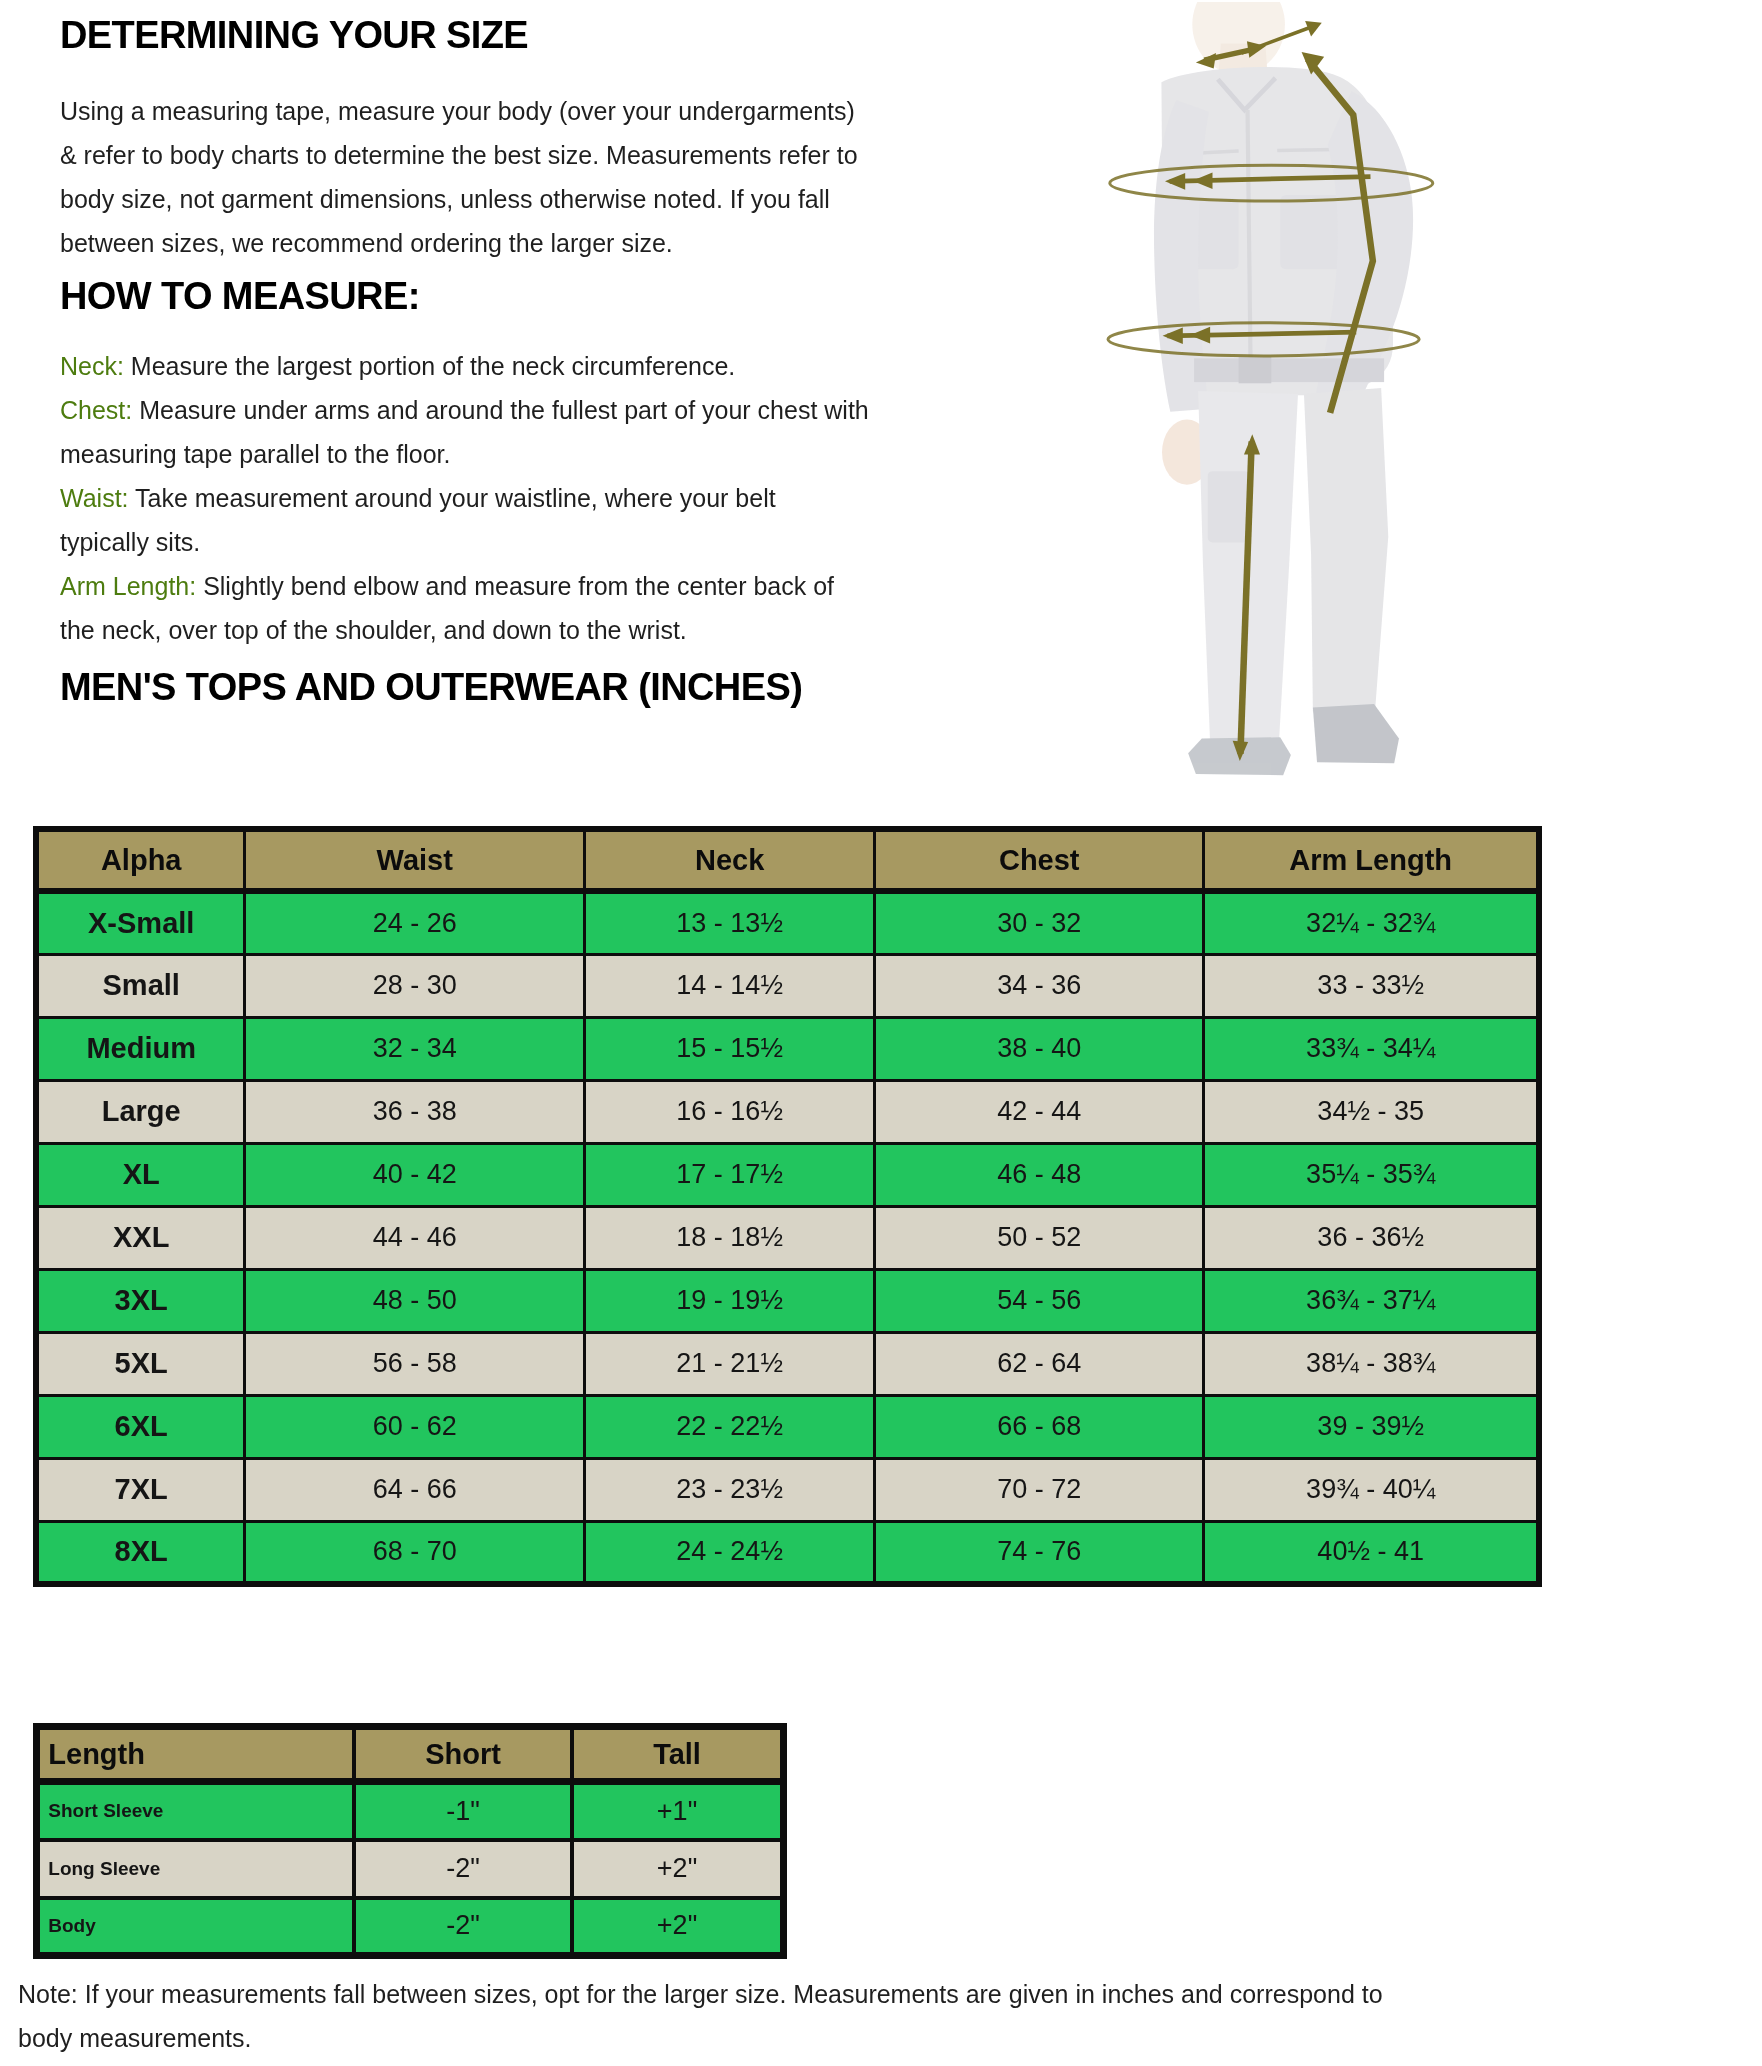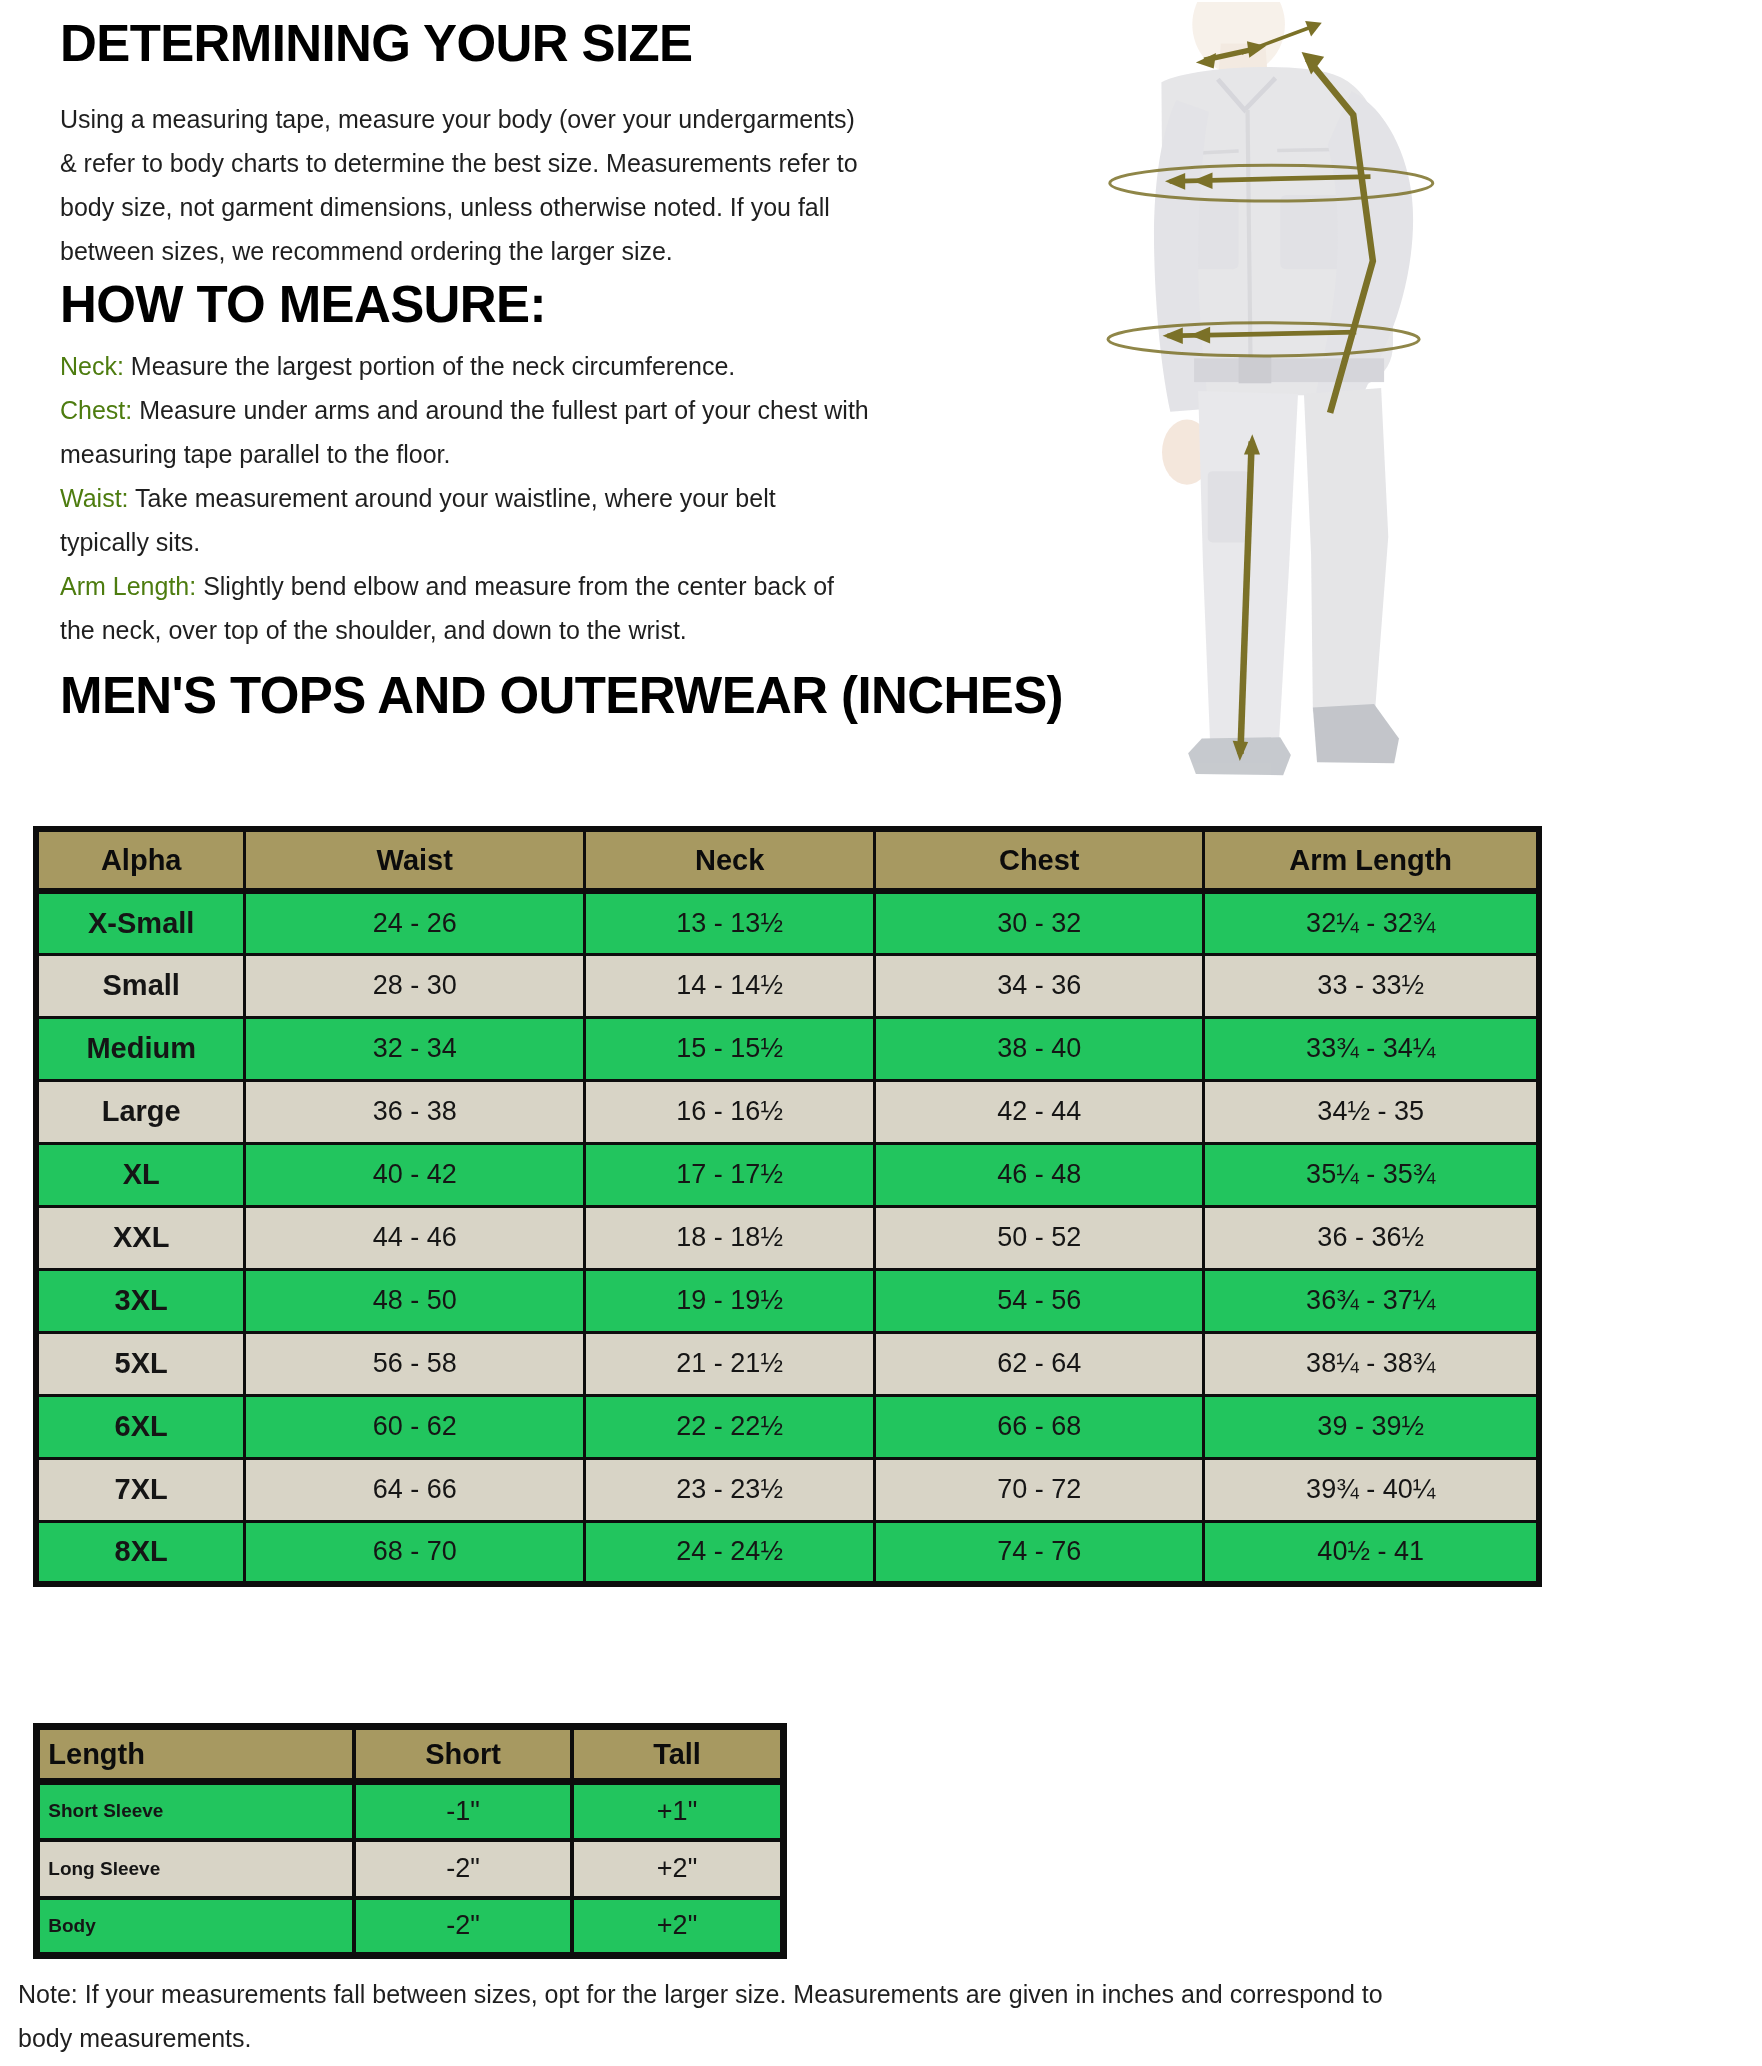--- a/index.html
+++ b/index.html
@@ -9,21 +9,21 @@
     --text:#1c1c1c;
     --arrow:#7b7128;
   }
   *{margin:0;padding:0;box-sizing:border-box;}
   html,body{background:#ffffff;}
   body{
     width:1762px;height:2066px;position:relative;
     font-family:"Liberation Sans",sans-serif;color:var(--text);
   }
   .heading{
-    position:absolute;left:60px;font-size:51px;font-weight:700;
+    position:absolute;left:60px;font-size:38px;font-weight:700;
     letter-spacing:-0.6px;color:#000;white-space:nowrap;
   }
   .textblock{
     position:absolute;left:60px;font-size:25px;line-height:44px;
     color:#1f1f1f;white-space:nowrap;
   }
   .textblock .line b{font-weight:400;color:#4d7c0f;margin-top:24px;}
   .notes{left:18px;margin-top:45px;}
   table{border-collapse:collapse;table-layout:fixed;background:#22c55e;}
   th,td{overflow:hidden;}
@@ -53,21 +53,21 @@
   .length-table td:first-child{text-align:left;padding-left:8.3px;font-weight:700;font-size:19px;}
   .length-table tbody tr:nth-child(even) td{background:var(--row-alt);}
   
   .figure{position:absolute;left:1042px;top:2.4px;width:417px;height:778px;}
 </style>
 </head>
 <body>
 
 <h1 class="heading" style="top:14.3px">DETERMINING YOUR SIZE</h1>
 
-<div class="textblock" style="top:97px">
+<div class="textblock" style="top:89px">
     <div class="line">Using a measuring tape, measure your body (over your undergarments)</div>
     <div class="line">&amp; refer to body charts to determine the best size. Measurements refer to</div>
     <div class="line">body size, not garment dimensions, unless otherwise noted. If you fall</div>
     <div class="line">between sizes, we recommend ordering the larger size.</div>
   </div>
 
 <h2 class="heading" style="top:275px">HOW TO MEASURE:</h2>
 
 <div class="textblock" style="top:344px">
     <div class="line"><b>Neck:</b> Measure the largest portion of the neck circumference.</div>

